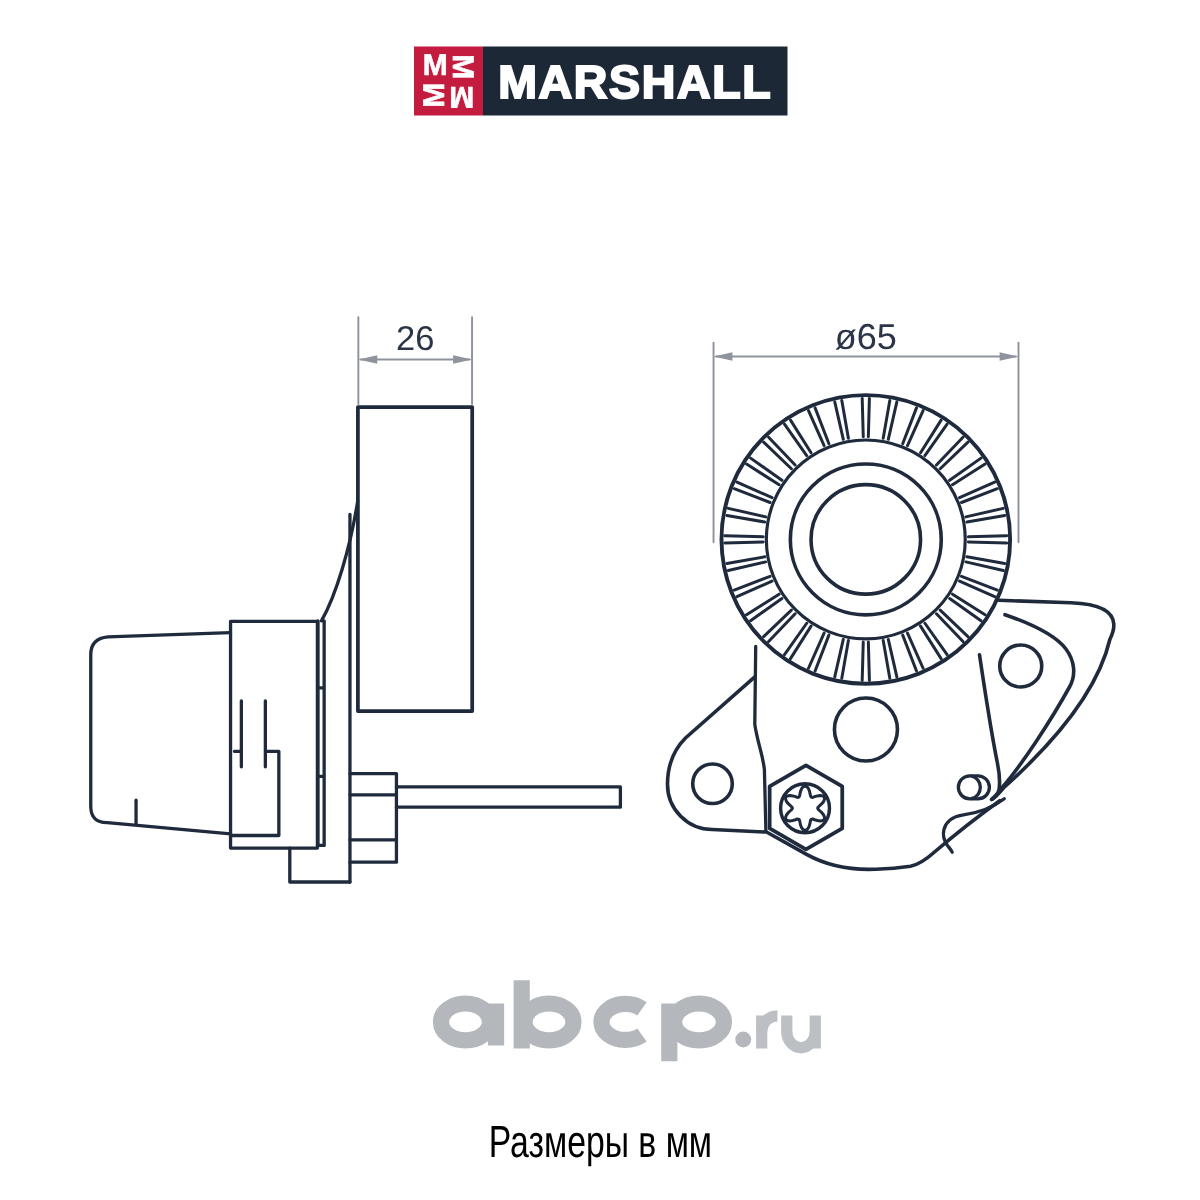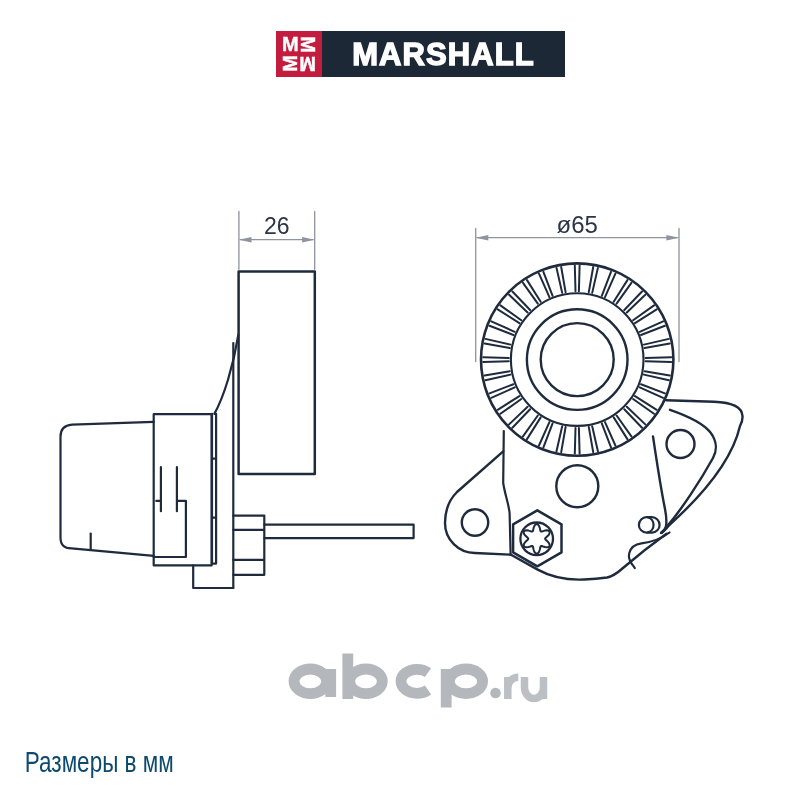--- a/index.html
+++ b/index.html
@@ -7,21 +7,21 @@
 <body>
 <div class="abs" style="left:276px;top:31px;height:46px;display:flex">
   <div style="width:46px;height:46px;background:#c31c3e;position:relative">
     <div style="position:absolute;left:5.5px;top:4px;width:35px;height:38px;display:grid;grid-template-columns:17.5px 17.5px;grid-template-rows:19px 19px;color:#fff;font-weight:bold;font-size:20px;line-height:19px;text-align:center;-webkit-text-stroke:0.4px #fff">
       <div>M</div>
         <div style="transform:rotate(90deg)">M</div>
         <div style="transform:rotate(270deg)">M</div>
         <div style="transform:rotate(180deg)">M</div>
     </div>
   </div>
-  <div style="width:243px;height:46px;background:#1c2836;color:#fff;font-weight:bold;font-size:31px;letter-spacing:1.1px;text-align:center;line-height:47px;-webkit-text-stroke:1.4px #fff">MARSHALL</div>
+  <div style="width:203px;height:46px;background:#1c2836;color:#fff;font-weight:bold;font-size:31px;letter-spacing:1.1px;text-align:center;line-height:47px;-webkit-text-stroke:1.4px #fff">MARSHALL</div>
 </div>
 <svg width="800" height="800" viewBox="0 0 800 800" style="position:absolute;left:0;top:0" fill="none" stroke-linejoin="round" stroke-linecap="round">
 <g stroke="#1f2b3d" stroke-width="2.2">
  <path d="M 153.7,421.8 L 72,424.6 Q 60.5,425.6 60.5,436.5 L 60.5,537.5 Q 60.5,548.6 71.5,548.4 L 153.7,555.9"></path>
  <path d="M 90.7,533.5 V 549.5"></path>
  <path d="M 153.7,414.2 H 211.6 V 565.4 H 153.7 Z"></path>
  <path d="M 160.9,467.2 V 511.2 M 176.9,467.2 V 511.2 M 156.3,500.9 H 160.9 M 176.9,500.9 H 185.9 M 185.9,500.9 V 557 M 153.7,557 H 185.9"></path>
  <path d="M 212,413.9 V 563.6 M 216.1,413.9 V 563.6 M 212,458.6 H 216.1 M 212,517.6 H 216.1 M 212,563.6 H 216.1"></path>
  <path d="M 238.4,334.5 C 233.5,365 224,397 214.3,413.9"></path>
  <path d="M 233.3,343 V 588"></path>
@@ -82,12 +82,12 @@
  <g fill="#b4b8bd" stroke="none">
         <circle cx="495.5" cy="693" r="5.3"></circle>
       </g>
  <g stroke-width="7.5" stroke="#bcc0c4">
   <path d="M 507.8,677 V 699"></path>
   <path d="M 507.8,687.5 A 10.5,10.5 0 0 1 518.3,677.2"></path>
   <path d="M 524.5,677 V 687.5 A 9.5,11 0 0 0 543.5,687.5 V 677 M 543.5,677 V 699"></path>
  </g>
 </g>
 </svg>
-<div class="abs" style="left:0;right:0;top:745px;color:#0c4a6e;font-size:30px"><span style="display:inline-block;transform:scaleX(0.75)">Размеры в мм</span></div>
+<div class="abs" style="left:0;right:0;top:745px;text-align:center;color:#000000;font-size:30px"><span style="display:inline-block;transform:scaleX(0.75)">Размеры в мм</span></div>
 </body></html>

